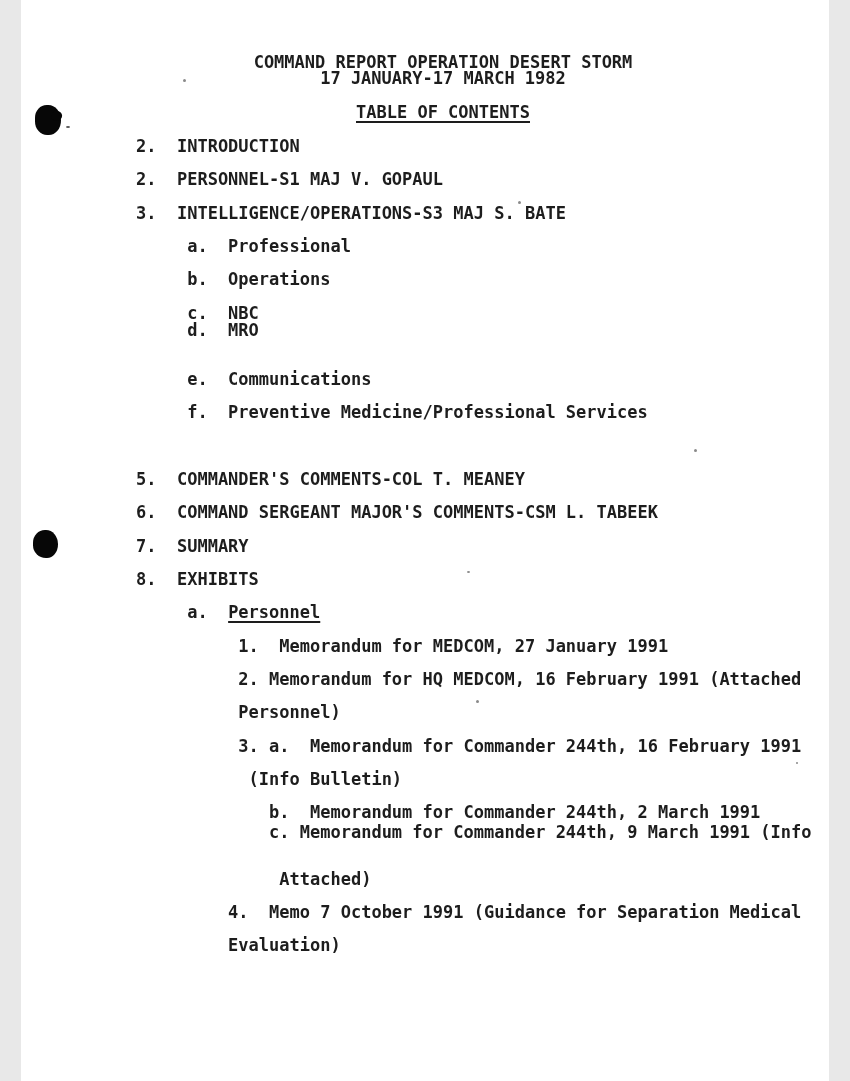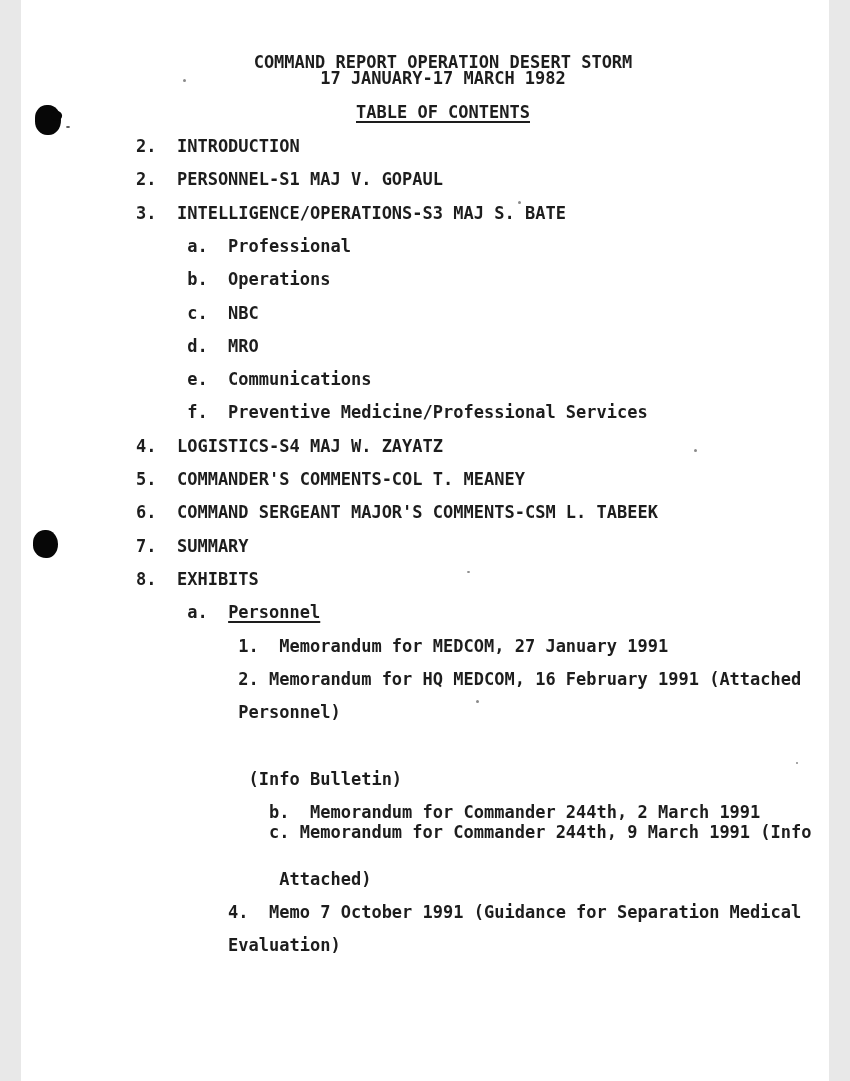--- a/index.html
+++ b/index.html
@@ -50,34 +50,34 @@
   <div class="title" style="top:54px">COMMAND REPORT OPERATION DESERT STORM</div>
   <div class="title" style="top:70px">17 JANUARY-17 MARCH 1982</div>
   <div class="title u" style="top:104px">TABLE OF CONTENTS</div>
 
   <div class="ln" style="top:138px">2.  INTRODUCTION</div>
   <div class="ln" style="top:171px">2.  PERSONNEL-S1 MAJ V. GOPAUL</div>
   <div class="ln" style="top:205px">3.  INTELLIGENCE/OPERATIONS-S3 MAJ S. BATE</div>
   <div class="ln" style="top:238px">     a.  Professional</div>
   <div class="ln" style="top:271px">     b.  Operations</div>
   <div class="ln" style="top:305px">     c.  NBC</div>
-  <div class="ln" style="top:338px">     d.  MRO</div>
+  <div class="ln" style="top:322px">     d.  MRO</div>
   <div class="ln" style="top:371px">     e.  Communications</div>
   <div class="ln" style="top:404px">     f.  Preventive Medicine/Professional Services</div>
-  <div class="ln" style="top:438px">4.  LOGISTICS-S4 MAJ W. ZAYATZ</div>
   <div class="ln" style="top:471px">5.  COMMANDER'S COMMENTS-COL T. MEANEY</div>
   <div class="ln" style="top:504px">6.  COMMAND SERGEANT MAJOR'S COMMENTS-CSM L. TABEEK</div>
   <div class="ln" style="top:538px">7.  SUMMARY</div>
   <div class="ln" style="top:571px">8.  EXHIBITS</div>
 
   <div class="ln" style="top:604px"><span>     a.  </span><span class="u">Personnel</span></div>
 
   <div class="ln" style="top:638px">          1.  Memorandum for MEDCOM, 27 January 1991</div>
   <div class="ln" style="top:671px">          2. Memorandum for HQ MEDCOM, 16 February 1991 (Attached</div>
   <div class="ln" style="top:704px">          Personnel)</div>
+  <div class="ln" style="top:738px">          3. a.  Memorandum for Commander 244th, 16 February 1991</div>
   <div class="ln" style="top:771px">           (Info Bulletin)</div>
   <div class="ln" style="top:804px">             b.  Memorandum for Commander 244th, 2 March 1991</div>
   <div class="ln" style="top:824px">             c. Memorandum for Commander 244th, 9 March 1991 (Info</div>
   <div class="ln" style="top:871px">              Attached)</div>
   <div class="ln" style="top:904px">         4.  Memo 7 October 1991 (Guidance for Separation Medical</div>
   <div class="ln" style="top:937px">         Evaluation)</div>
 
   <div class="punch" style="left:14px;top:105px;width:26px;height:30px;border-radius:48% 52% 50% 50% / 45% 55% 52% 48%;"></div>
   <div class="punch" style="left:31px;top:111px;width:10px;height:10px;border-radius:40% 60% 70% 30%;transform:rotate(22deg);"></div>
   <div class="speck" style="left:45px;top:126px;width:4px;height:2px;background:#555;"></div>

